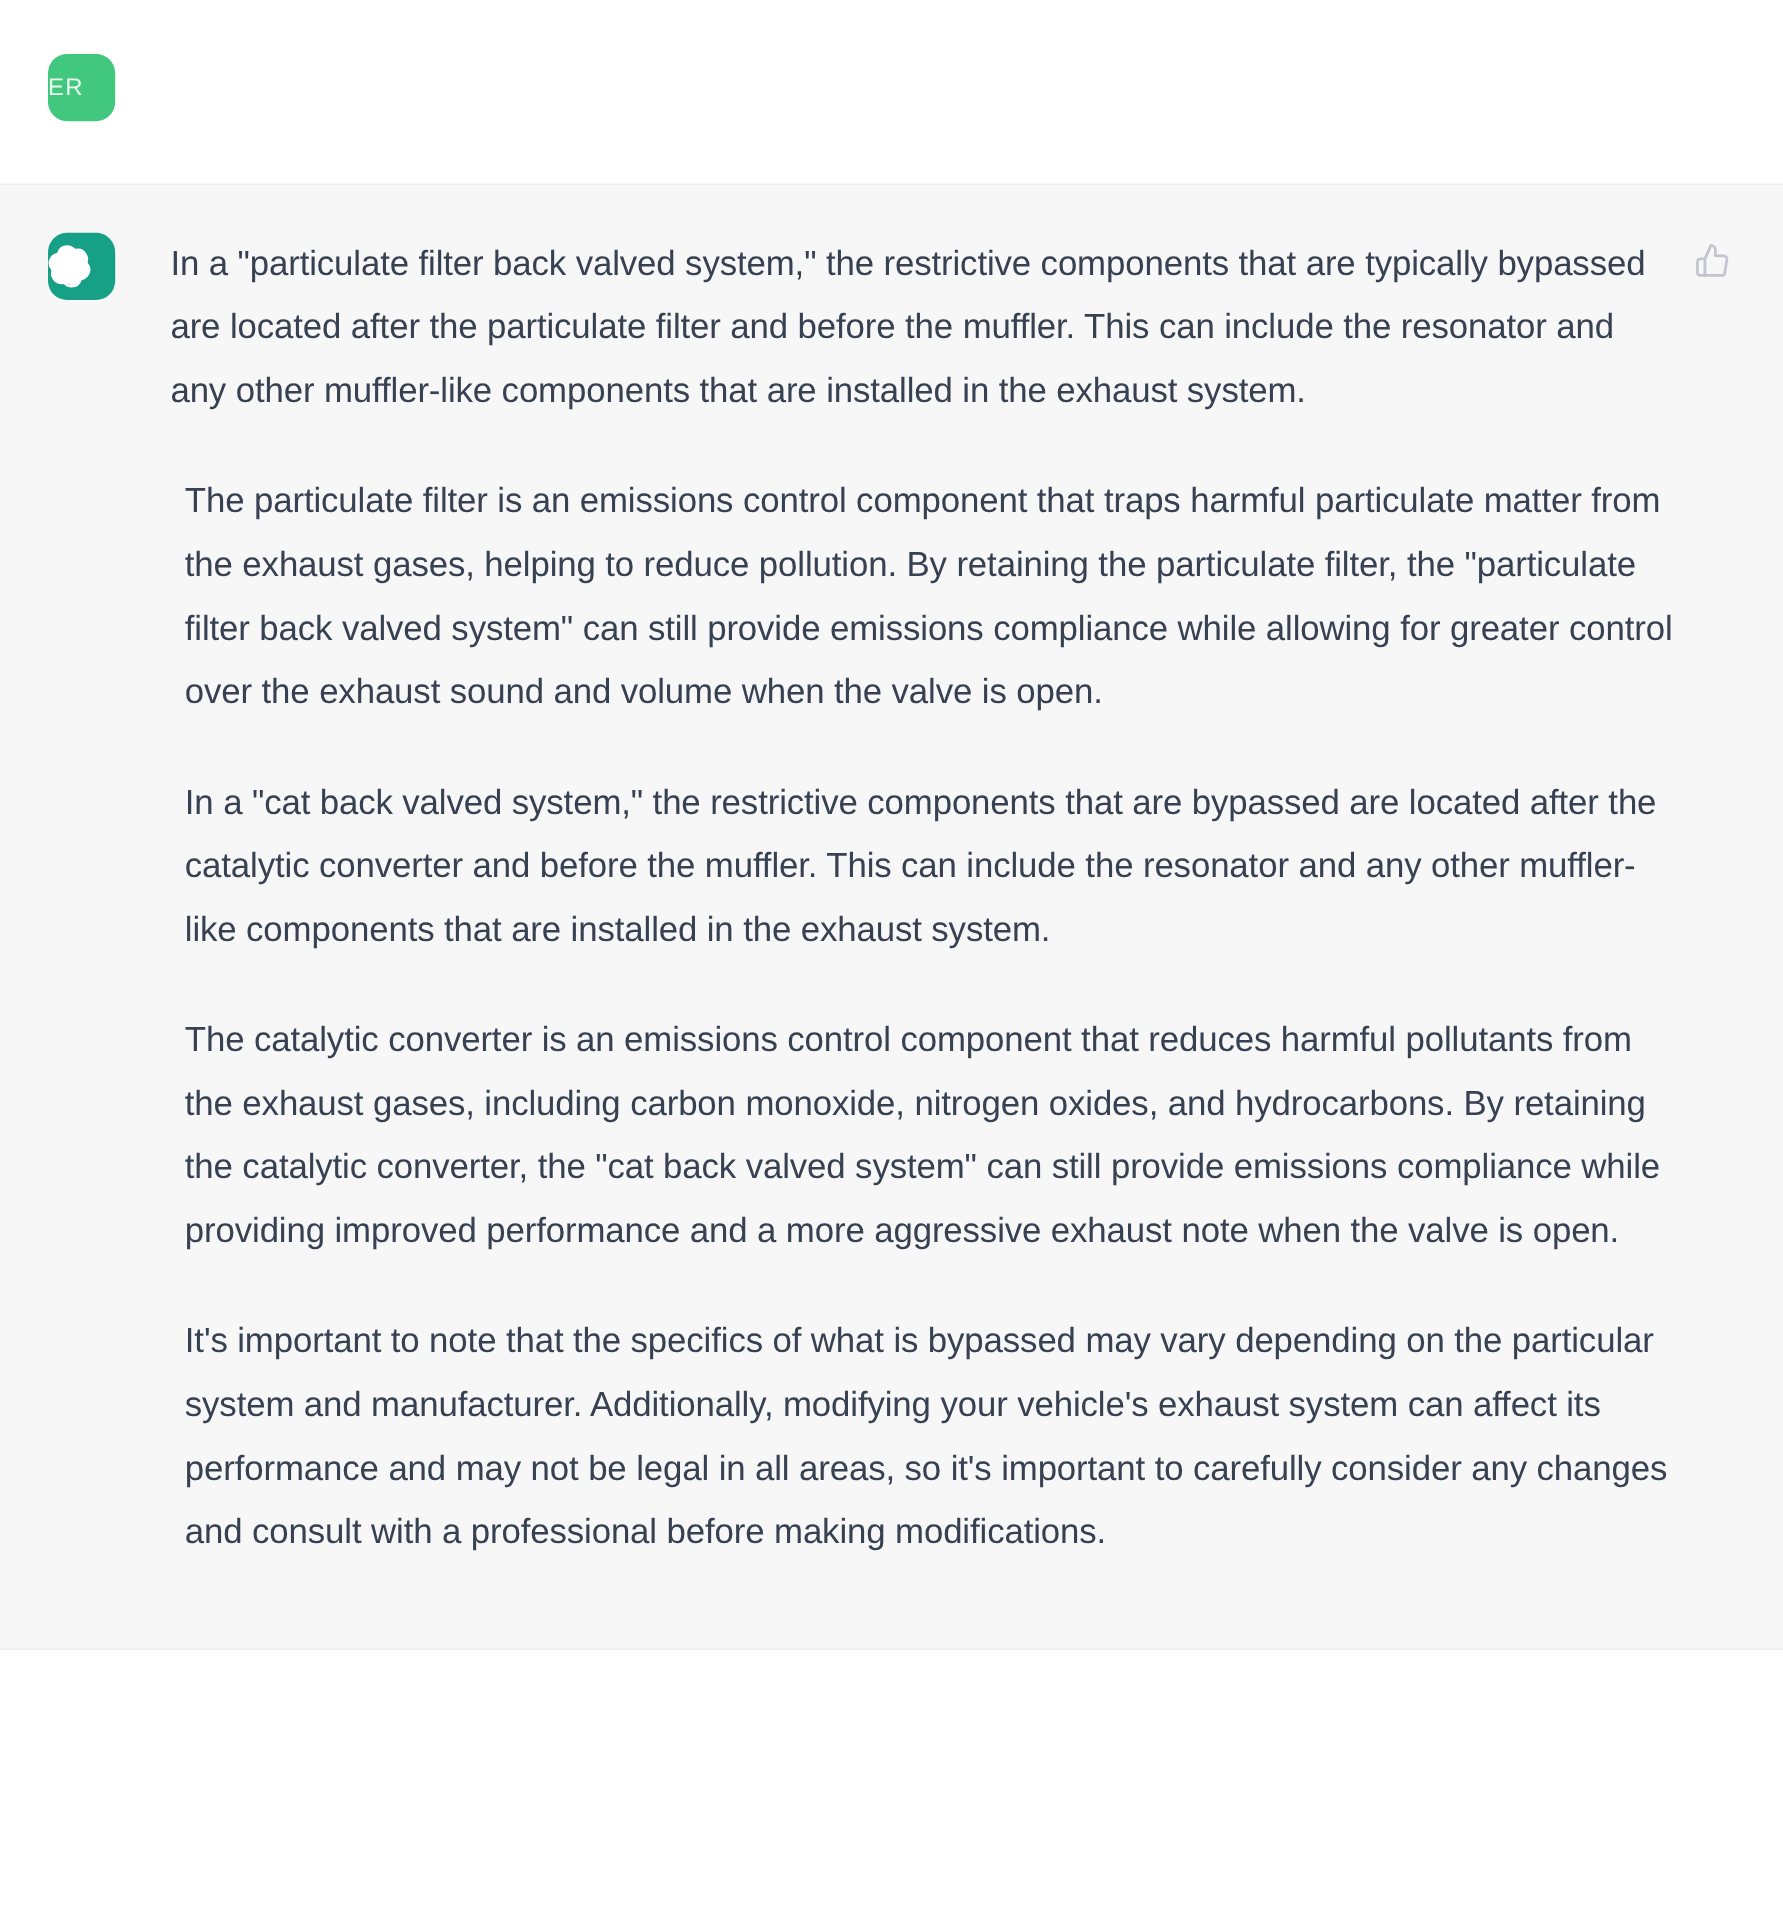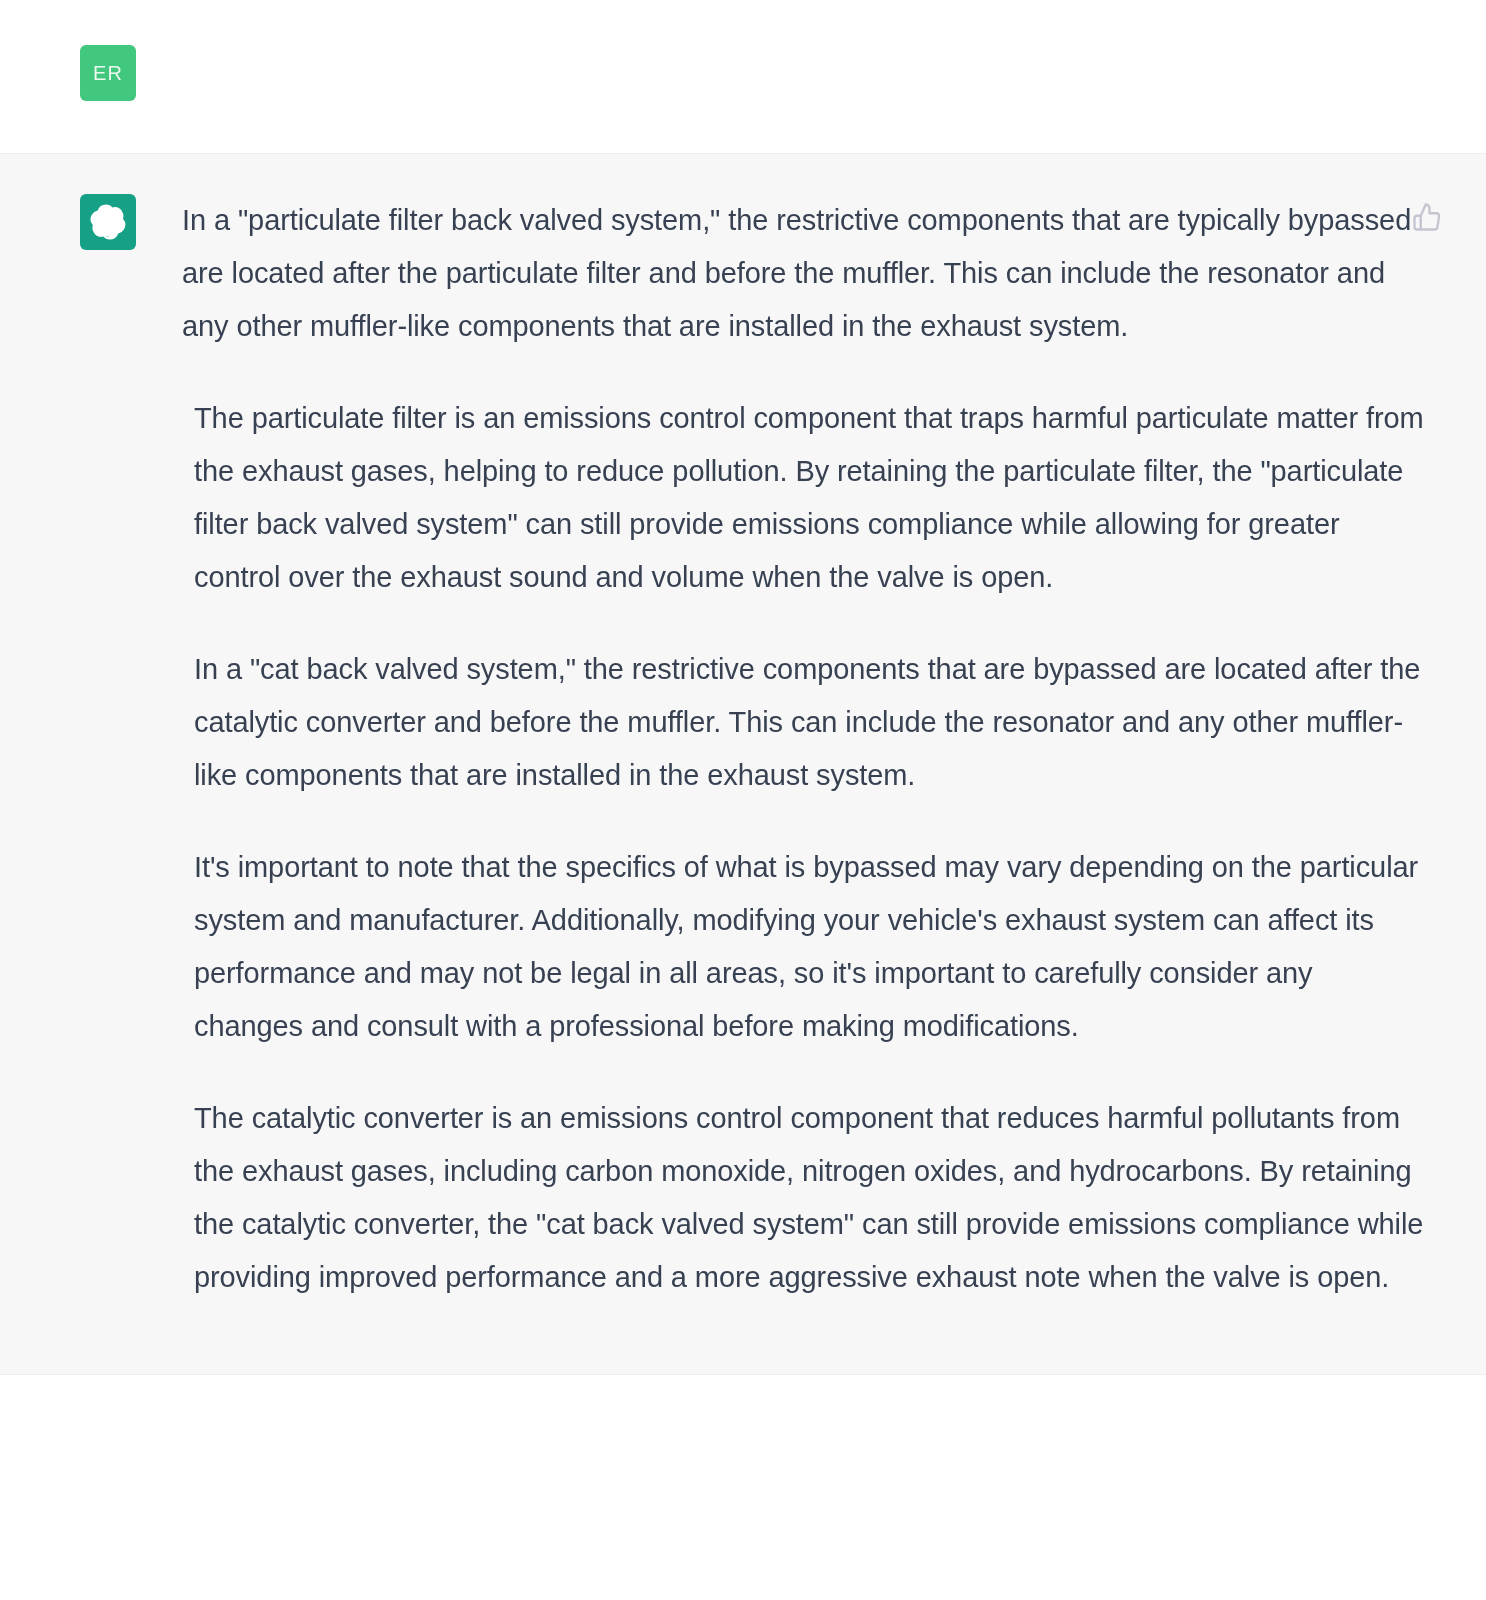--- a/index.html
+++ b/index.html
@@ -35,27 +35,25 @@
   .turn-inner {
     display: flex;
     align-items: flex-start;
     padding: 0 40px 0 40px;
     position: relative;
   }
   .avatar {
     flex: 0 0 auto;
     width: 56px;
     height: 56px;
-    border-radius: 6px;
+    border-radius: 16px;
     display: flex;
     align-items: center;
-    justify-content: center;
     box-sizing: border-box;
     overflow: hidden;
-    margin-left: 40px;
   }
   .avatar-user {
     background: #41c77e;
   }
   .avatar-user .initials {
     color: #e9f9ef;
     font-size: 20px;
     letter-spacing: 1px;
     font-family: "Liberation Sans", sans-serif;
     font-weight: 400;
@@ -138,22 +136,22 @@
         <span>
           <svg viewBox="0 0 41 41" xmlns="http://www.w3.org/2000/svg" aria-hidden="true">
             <path fill="#ffffff" d="M37.532 16.87a9.963 9.963 0 0 0-.856-8.184 10.078 10.078 0 0 0-10.855-4.835A9.964 9.964 0 0 0 18.306.5a10.079 10.079 0 0 0-9.614 6.977 9.967 9.967 0 0 0-6.664 4.834 10.08 10.08 0 0 0 1.24 11.817 9.965 9.965 0 0 0 .856 8.185 10.079 10.079 0 0 0 10.855 4.835 9.965 9.965 0 0 0 7.516 3.35 10.078 10.078 0 0 0 9.617-6.981 9.967 9.967 0 0 0 6.663-4.834 10.079 10.079 0 0 0-1.243-11.813ZM22.498 37.886a7.474 7.474 0 0 1-4.799-1.735c.61.-.33.167-.1.232-.137l7.960-4.597a1.294 1.294 0 0 0 .654-1.132V19.054l3.366 1.944a.12.12 0 0 1 .65.092v9.299a7.504 7.504 0 0 1-7.478 7.497ZM6.392 31.006a7.471 7.471 0 0 1-.894-5.023c.61.036.162.099.23.139l7.959 4.597a1.297 1.297 0 0 0 1.308 0l9.724-5.614v3.888a.12.12 0 0 1-.48.103l-8.051 4.649a7.504 7.504 0 0 1-10.228-2.74ZM4.297 13.62A7.469 7.469 0 0 1 8.2 10.333c0 .71-.04.197-.4.274v9.195a1.294 1.294 0 0 0 .654 1.132l9.723 5.614-3.366 1.944a.12.12 0 0 1-.114.01L7.04 23.856a7.504 7.504 0 0 1-2.743-10.237Zm27.658 6.437-9.724-5.615 3.367-1.943a.12.12 0 0 1 .113-.01l8.052 4.648a7.498 7.498 0 0 1-1.158 13.528v-9.476a1.293 1.293 0 0 0-.65-1.132Zm3.35-5.043c-.06-.037-.162-.099-.23-.139l-7.958-4.597a1.298 1.298 0 0 0-1.308 0l-9.723 5.614v-3.888a.12.12 0 0 1 .048-.103l8.05-4.645a7.497 7.497 0 0 1 11.123 7.76Zm-21.063 6.929-3.367-1.944a.12.12 0 0 1-.065-.092v-9.299a7.497 7.497 0 0 1 12.293-5.756 6.94 6.94 0 0 0-.231.137l-7.959 4.597a1.294 1.294 0 0 0-.654 1.132l-.007 11.225Zm1.829-3.943 4.33-2.501 4.332 2.5v5.001l-4.331 2.5-4.331-2.5V18Z"></path>
           </svg>
         </span>
       </div>
       <div class="message-body assistant-text">
         <p>In a "particulate filter back valved system," the restrictive components that are typically bypassed are located after the particulate filter and before the muffler. This can include the resonator and any other muffler-like components that are installed in the exhaust system.</p>
         <p>The particulate filter is an emissions control component that traps harmful particulate matter from the exhaust gases, helping to reduce pollution. By retaining the particulate filter, the "particulate filter back valved system" can still provide emissions compliance while allowing for greater control over the exhaust sound and volume when the valve is open.</p>
         <p>In a "cat back valved system," the restrictive components that are bypassed are located after the catalytic converter and before the muffler. This can include the resonator and any other muffler-like components that are installed in the exhaust system.</p>
+        <p>The catalytic converter is an emissions control component that reduces harmful pollutants from the exhaust gases, including carbon monoxide, nitrogen oxides, and hydrocarbons. By retaining the catalytic converter, the "cat back valved system" can still provide emissions compliance while providing improved performance and a more aggressive exhaust note when the valve is open.</p>
         <p>It's important to note that the specifics of what is bypassed may vary depending on the particular system and manufacturer. Additionally, modifying your vehicle's exhaust system can affect its performance and may not be legal in all areas, so it's important to carefully consider any changes and consult with a professional before making modifications.</p>
-        <p>The catalytic converter is an emissions control component that reduces harmful pollutants from the exhaust gases, including carbon monoxide, nitrogen oxides, and hydrocarbons. By retaining the catalytic converter, the "cat back valved system" can still provide emissions compliance while providing improved performance and a more aggressive exhaust note when the valve is open.</p>
       </div>
       <div class="actions">
         <button class="icon-btn" title="Good response">
           <span>
             <svg viewBox="0 0 24 24" fill="none" stroke="#c5c5d2" stroke-width="1.9" stroke-linecap="round" stroke-linejoin="round" xmlns="http://www.w3.org/2000/svg" aria-hidden="true">
               <path d="M14 9V5a3 3 0 0 0-3-3l-4 9v11h11.28a2 2 0 0 0 2-1.7l1.38-9a2 2 0 0 0-2-2.3z"></path>
               <path d="M7 22H4a2 2 0 0 1-2-2v-7a2 2 0 0 1 2-2h3"></path>
             </svg>
           </span>
         </button>

